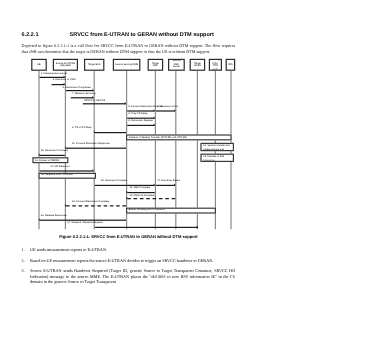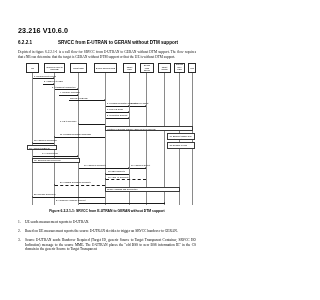--- a/index.html
+++ b/index.html
@@ -186,21 +186,20 @@
     flex: 1 1 auto;
     text-align: justify;
   }
 </style>
 </head>
 <body>
 
 <div class="page">
   <div class="content">
 
-    <h1 class="doc-title">23.216 V10.6.0</h1>
 
     <div class="clause">
       <span class="clause-num">6.2.2.1</span>
       <span class="clause-title">SRVCC from E-UTRAN to GERAN without DTM support</span>
     </div>
 
     <p class="para">Depicted in figure 6.2.2.1-1 is a call flow for SRVCC from E-UTRAN to GERAN without DTM support. The flow requires that eNB can determine that the target is GERAN without DTM support or that the UE is without DTM support.</p>
 
     <div class="figure">
       <div class="diagram">

